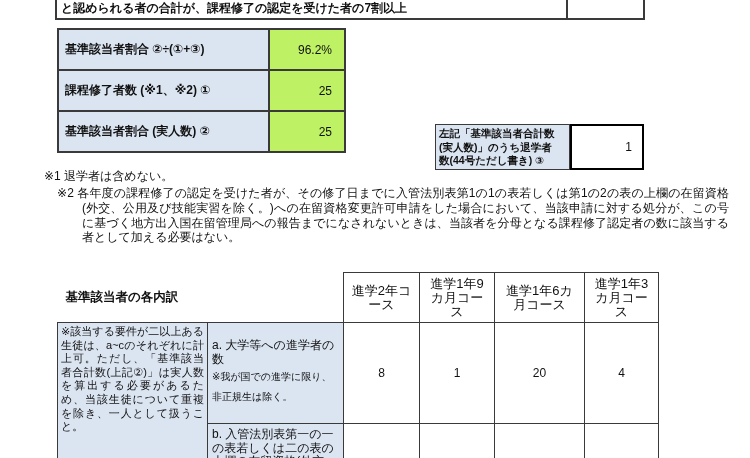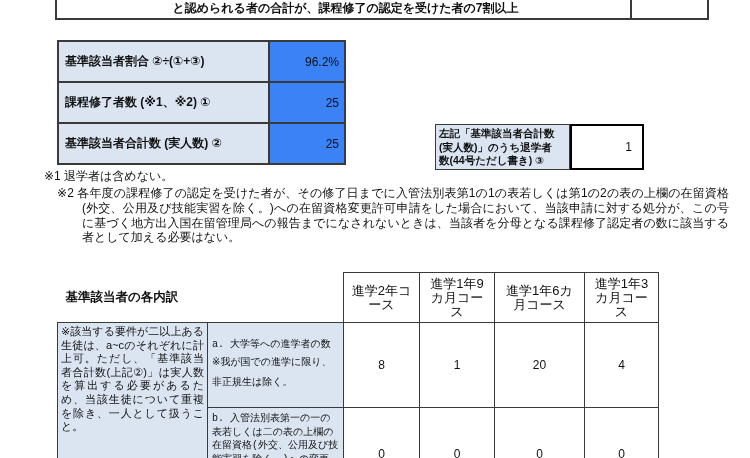--- a/index.html
+++ b/index.html
@@ -9,46 +9,45 @@
     width: 750px;
     height: 458px;
     background: #ffffff;
     overflow: hidden;
     font-family: "Liberation Sans", "DejaVu Sans", sans-serif;
     color: #111;
   }
 
   
   .toprow {
-    position: absolute; left: 55px; top: 0; width: 654px; height: 20px;
+    position: absolute; left: 55px; top: 0; width: 590px; height: 20px;
     border-left: 2px solid #3a3a3a; border-right: 2px solid #3a3a3a;
     border-bottom: 2px solid #3a3a3a;
     display: flex;
-    text-align: center;
   }
   .toprow-text {
     flex: 1; border-right: 2px solid #3a3a3a;
     font-size: 12px; line-height: 17px; padding-left: 4px;
     white-space: nowrap; overflow: hidden; font-weight: bold;
   }
   .toprow-empty { width: 75px; background: #fff; }
 
   
   .st {
-    position: absolute; left: 57px; top: 40px;
+    position: absolute; left: 57px; top: 28px;
     border-collapse: collapse;
   }
   .st td { border: 2px solid #3a3a3a; height: 41px; }
   .st .st-label {
     width: 211px; background: #dbe4f1;
     font-size: 12px; font-weight: bold; padding-left: 6px;
   }
   .st .st-value {
-    width: 76px; background: #3b82f6; text-align: right;
-    font-size: 12px; padding-right: 5px;
+    width: 76px; background: #bef264; text-align: right;
+    font-size: 12px; padding-right: 12px;
   }
 
   
   .wbox { position: absolute; left: 435px; top: 124px; display: flex; }
   .wbox-label {
     width: 135px; height: 46px; background: #dbe4f1;
     border: 1px solid #3a3a3a;
     font-size: 10.5px; font-weight: bold; line-height: 13.5px;
     padding: 2px 10px 0 3px;
   }
@@ -83,26 +82,26 @@
   .bt .bt-colhead {
     background: #fff; text-align: center;
     font-size: 13px; line-height: 14px; padding: 2px 6px;
   }
   .bt .bt-note {
     background: #dbe4f1; vertical-align: top;
     font-size: 11px; line-height: 13.6px; padding: 2px 3px;
     text-align: justify;
   }
   .bt .bt-sub { background: #dbe4f1; font-size: 11px; line-height: 13.5px; padding: 2px 4px; }
-  .bt .bt-sub .sub-main { font-size: 10px; line-height: 13.5px; font-family: Liberation Mono, monospace; }
+  .bt .bt-sub .sub-main { font-size: 12px; line-height: 13.5px; }
   .bt .bt-sub .sub-small { font-size: 10px; line-height: 20px; margin-top: 1px; }
   .bt .bt-sub-b { vertical-align: top; padding-top: 4px; }
   .bt .bt-val { background: #fff; text-align: center; font-size: 12px; }
   .bt tr.r-head { height: 50px; }
-  .bt tr.r-a { height: 85px; }
+  .bt tr.r-a { height: 101px; }
   .bt tr.r-b { height: 92px; }
 </style>
 </head>
 <body>
 
 <div class="page">
 
   <div class="toprow">
     <div class="toprow-text">と認められる者の合計が、課程修了の認定を受けた者の7割以上</div>
     <div class="toprow-empty"></div>
@@ -112,21 +111,21 @@
     <tbody>
         <tr>
       <td class="st-label">基準該当者割合 ②÷(①+③)</td>
       <td class="st-value">96.2%</td>
     </tr>
     <tr>
       <td class="st-label">課程修了者数 (※1、※2) ①</td>
       <td class="st-value">25</td>
     </tr>
     <tr>
-      <td class="st-label">基準該当者合計数 (実人数) ②</td>
+      <td class="st-label">基準該当者割合 (実人数) ②</td>
       <td class="st-value">25</td>
     </tr>
   </tbody>
     </table>
 
   <div class="wbox">
     <div class="wbox-label">左記「基準該当者合計数(実人数)」のうち退学者数(44号ただし書き) ③</div>
     <div class="wbox-value">1</div>
   </div>
 

